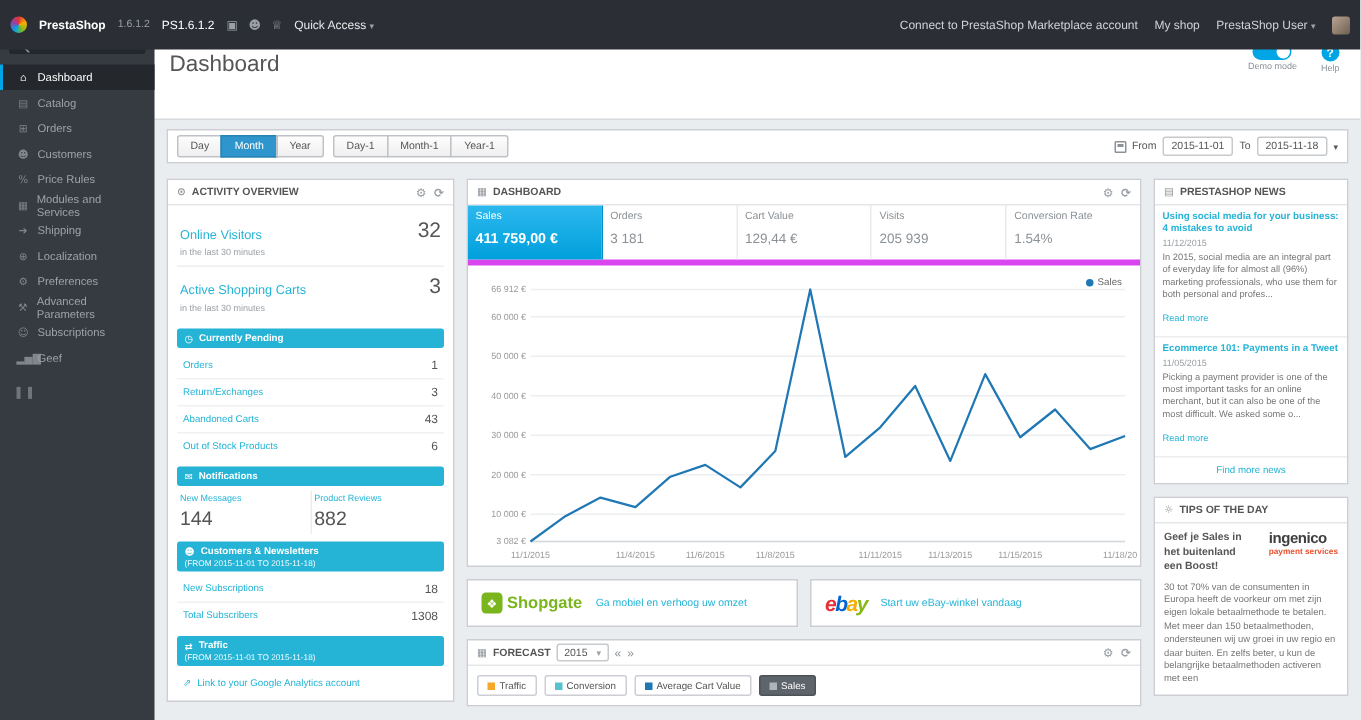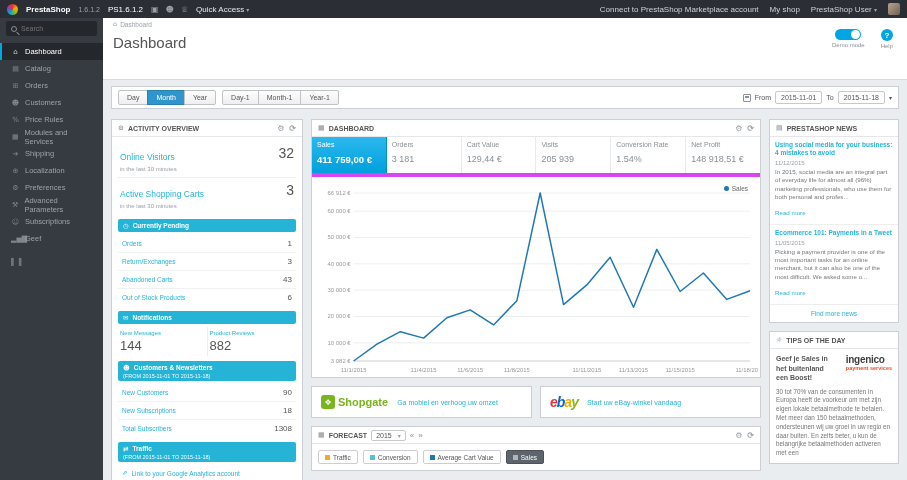--- a/index.html
+++ b/index.html
@@ -2,21 +2,21 @@
 <html><head>
 <meta charset="utf-8">
 <style>
   *{box-sizing:border-box;margin:0;padding:0}
   html,body{background:#eaedef}
   body{font-family:"Liberation Sans",sans-serif}
   #app{position:relative;width:907px;height:480px;overflow:hidden;background:#eaedef}
   .ico{font-family:"DejaVu Sans",sans-serif;font-style:normal}
 
   
-  .topbar{position:absolute;top:0;left:0;right:0;height:18px;background:#2b2f35;display:flex;align-items:center;gap:8px;padding:0 7px;color:#c7cbd0;font-size:8px;z-index:9}
+  .topbar{position:absolute;top:0;left:0;right:0;height:33px;background:#2b2f35;display:flex;align-items:center;gap:8px;padding:0 7px;color:#c7cbd0;font-size:8px;z-index:9}
   .logo-ico{width:11px;height:11px;border-radius:50%;background:conic-gradient(#e53238,#f5af02,#86b817,#00a5e6,#8e44ad,#e53238);flex:0 0 auto}
   .logo-text{color:#fff;font-weight:bold}
   .tb-version{color:#9aa0a6;font-size:7px}
   .shop-name{color:#fff}
   .tb-icons{display:flex;gap:7px;color:#9aa0a6;font-size:8px}
   .tb-icons span{cursor:pointer}
   .quick{color:#e6e8ea;cursor:pointer}
   .tb-right{margin-left:auto;display:flex;align-items:center;gap:11px}
   .tb-link{color:#cfd3d7;cursor:pointer}
   .avatar{width:12px;height:12px;border-radius:2px;background:linear-gradient(135deg,#b9a493,#6e5f52);flex:0 0 auto}
@@ -333,24 +333,20 @@
 
           <div class="sec-bar twoline">
             <span class="bar-line">
               <span class="bar-ico">☻</span>
               <span>Customers &amp; Newsletters</span>
             </span>
             <span class="sec-sub">(FROM 2015-11-01 TO 2015-11-18)</span>
           </div>
           <div>
               <div class="mini-row">
-                <span class="mini-lab">New Customers</span>
-                <span class="mini-val">90</span>
-              </div>
-              <div class="mini-row">
                 <span class="mini-lab">New Subscriptions</span>
                 <span class="mini-val">18</span>
               </div>
               <div class="mini-row">
                 <span class="mini-lab">Total Subscribers</span>
                 <span class="mini-val">1308</span>
               </div>
             </div>
 
           <div class="sec-bar twoline">
@@ -390,24 +386,20 @@
                 <div class="k-lab">Cart Value</div>
                 <div class="k-val">129,44 €</div>
               </div>
               <div class="kpi">
                 <div class="k-lab">Visits</div>
                 <div class="k-val">205 939</div>
               </div>
               <div class="kpi">
                 <div class="k-lab">Conversion Rate</div>
                 <div class="k-val">1.54%</div>
-              </div>
-              <div class="kpi">
-                <div class="k-lab">Net Profit</div>
-                <div class="k-val">148 918,51 €</div>
               </div>
             </div>
           <div class="chart-wrap">
             <svg class="chart-svg" preserveAspectRatio="none" viewBox="0 0 448 196">
                 <line x1="40" y1="180.0" x2="440" y2="180.0" stroke="#eceef0" stroke-width="1"></line>
                 <text x="37" y="182" text-anchor="end" font-size="6" fill="#999" font-family="Liberation Sans,sans-serif">3 082 €</text>
                 <line x1="40" y1="161.8" x2="440" y2="161.8" stroke="#eceef0" stroke-width="1"></line>
                 <text x="37" y="163.8" text-anchor="end" font-size="6" fill="#999" font-family="Liberation Sans,sans-serif">10 000 €</text>
                 <line x1="40" y1="135.5" x2="440" y2="135.5" stroke="#eceef0" stroke-width="1"></line>
                 <text x="37" y="137.5" text-anchor="end" font-size="6" fill="#999" font-family="Liberation Sans,sans-serif">20 000 €</text>

